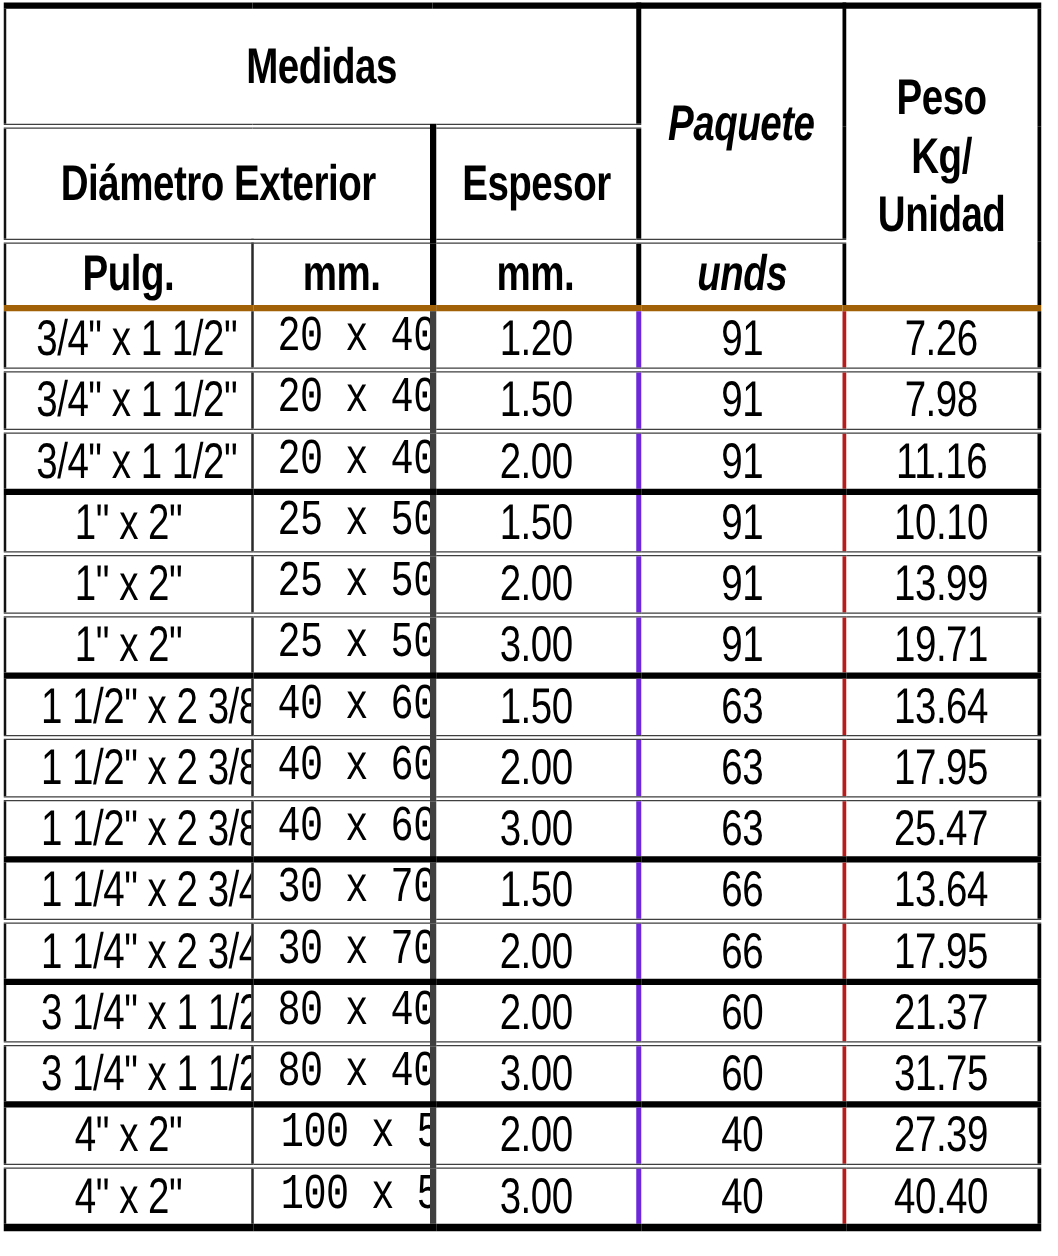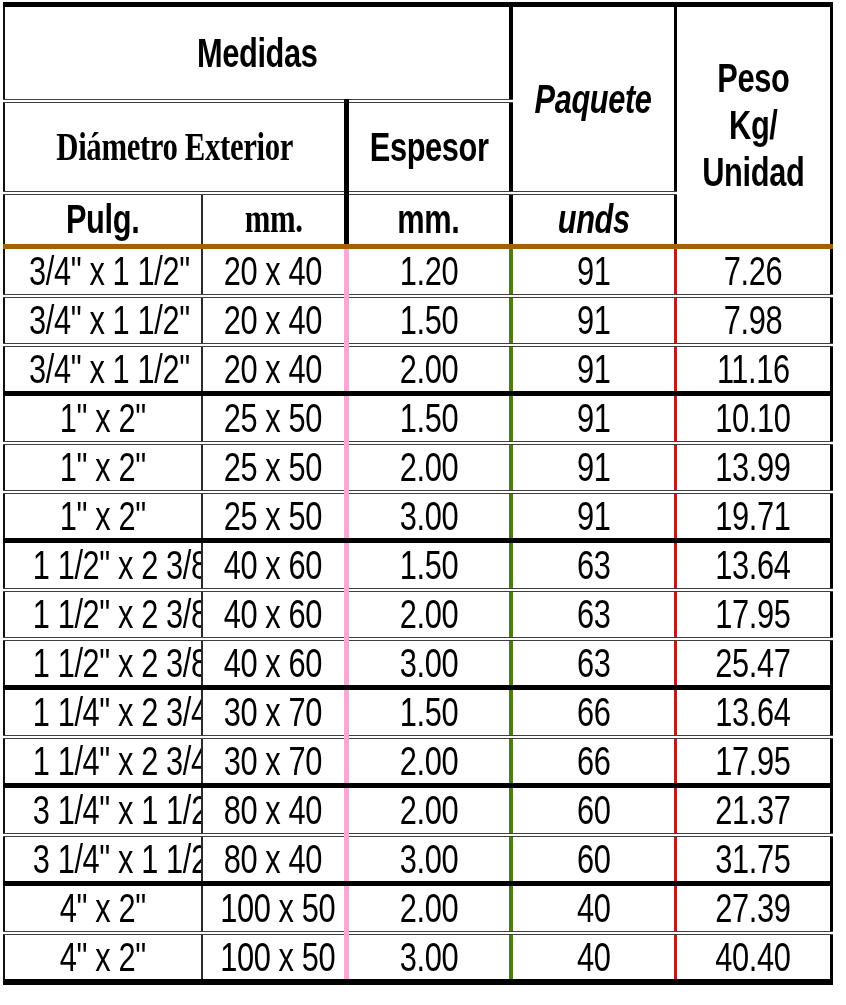--- a/index.html
+++ b/index.html
@@ -54,24 +54,24 @@
   
   .b-dbl   { border-bottom: 4px double #3f3f3f; }
   .b-thick { border-bottom: 5px solid #a16207; }
   tbody td { border-bottom: 4px double #3f3f3f; }
   tbody tr.group-end td { border-bottom: 5px solid #000; }
   tbody tr:last-child td { border-bottom: 6px solid #000; }
   
   .br2 { border-right: 2px solid #2a2a2a; text-decoration: underline; }
   .br3 { border-right: 3px solid #000; font-style: italic; }
   .br4 { border-right: 4px solid #000; }
-  .br5 { border-right: 5px solid #000; font-family: Liberation Serif, serif; }
+  .br5 { border-right: 5px solid #000; }
   tbody td:nth-child(1) { border-right: 2px solid #2a2a2a; }
-  tbody td:nth-child(2) { border-right: 5px solid #f9a8d4; }
-  tbody td:nth-child(3) { border-right: 4px solid #4d7c0f; text-align: center; }
+  tbody td:nth-child(2) { border-right: 5px solid #404040; font-family: Liberation Mono, monospace; }
+  tbody td:nth-child(3) { border-right: 4px solid #6d28d9; text-align: center; }
   tbody td:nth-child(4) { border-right: 3px solid #b91c1c; }
   
   tr.hr1 { height: 96px; }
   tr.hr2 { height: 92px; }
   tr.hr3 { height: 54px; }
   tbody tr { height: 49px; }
 </style>
 </head>
 <body>
 

